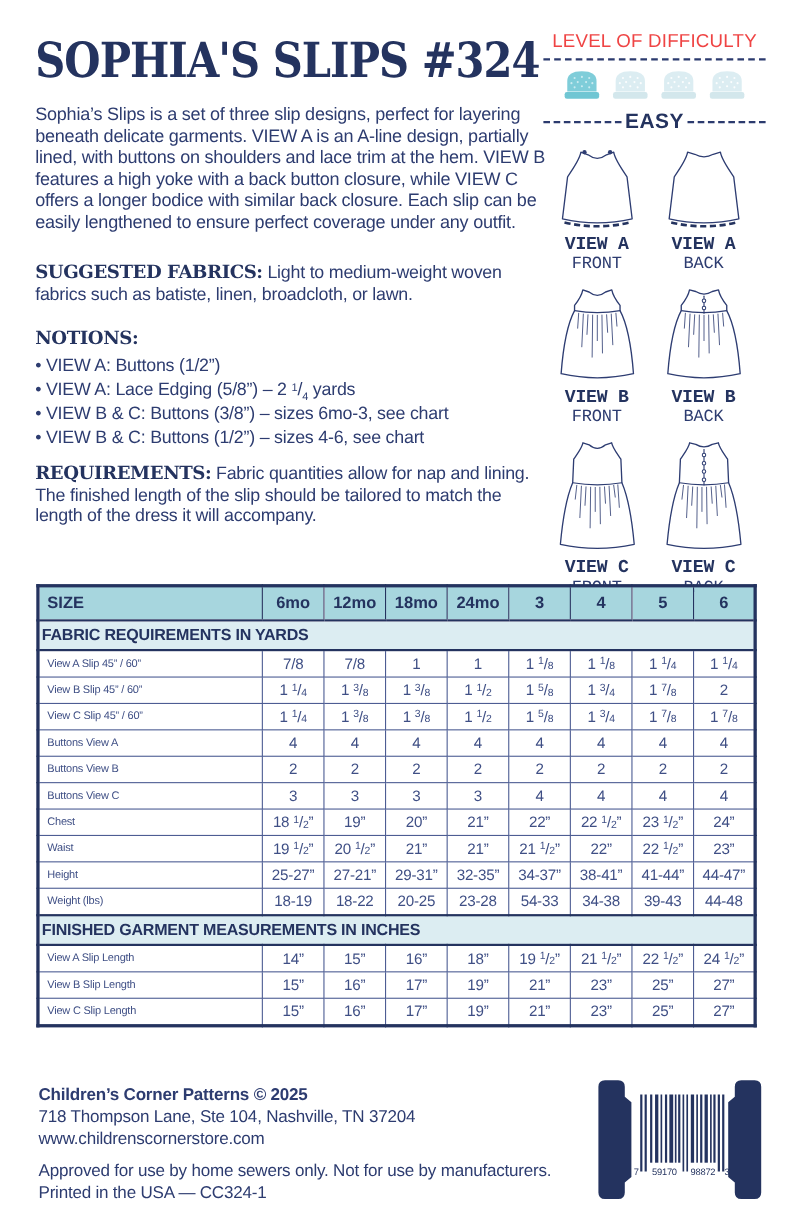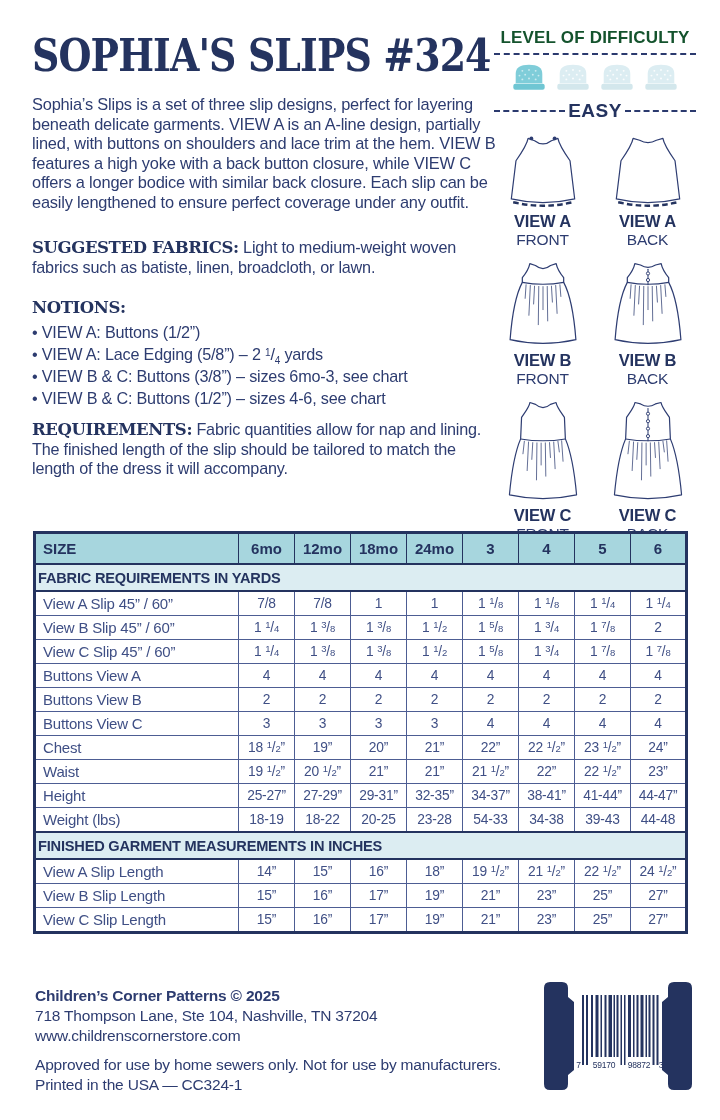--- a/index.html
+++ b/index.html
@@ -16,27 +16,27 @@
   .sect{position:absolute;left:32px;width:462px;font-size:16.2px;line-height:19.5px;letter-spacing:-0.2px;}
   .sect p{margin:0;}
   .fabrics{top:238px;}
   .notions{top:298px;}
   .notions ul{margin:4px 0 0 0;padding:0;list-style:none;}
   .notions li{margin:1px 0;line-height:21px;}
   .notions li::before{content:"• ";}
   .requirements{top:420px;}
   
   .diffcol{position:absolute;left:494px;top:28px;width:202px;}
-  .diff-title{text-align:center;font-weight:bold;font-size:17px;letter-spacing:.2px;color:#14532d;}
+  .diff-title{text-align:center;font-weight:normal;font-size:17px;letter-spacing:.2px;color:#ef4444;}
   .dash-line{border-top:2.2px dashed #2b3a6e;margin-top:5px;}
   .thimbles{display:flex;justify-content:center;gap:6px;margin-top:6px;}
   .easy-row{display:flex;align-items:center;gap:3px;margin-top:6px;}
   .easy-row .dash{flex:1;border-top:2.2px dashed #2b3a6e;}
   .easy{font-weight:bold;font-size:19px;letter-spacing:.5px;color:#24335f;}
-  .figrow{display:flex;justify-content:space-between;margin-top:8px;}
+  .figrow{display:flex;justify-content:flex-start;margin-top:8px;font-family:Liberation Mono, monospace;}
   figure.view{margin:0;width:97px;text-align:center;}
   figure.view svg{display:block;margin:0 auto;}
   figcaption .vname{display:block;font-weight:bold;font-size:16.5px;letter-spacing:-.2px;color:#24335f;}
   figcaption .vvar{display:block;font-size:15.5px;letter-spacing:-.2px;color:#2d3c70;}
   .dress{stroke:#2e3d72;fill:#ffffff;stroke-width:1.3;stroke-linejoin:round;stroke-linecap:round;}
   .seam,.gather{stroke:#2e3d72;fill:none;stroke-linecap:round;}
   .seam{stroke-width:1.1;}
   .gather{stroke-width:.8;}
   .lace{stroke:#24335f;fill:none;stroke-width:2.6;stroke-dasharray:6 3.5;}
   .btn{fill:#ffffff;stroke:#2e3d72;stroke-width:1;}
@@ -46,21 +46,21 @@
              table-layout:fixed;border:3px solid #24335f;}
   table.size td{border:1.4px solid #4d5d93;overflow:hidden;}
   tr.head td{background:#a7d6de;font-weight:bold;font-size:15px;color:#24335f;
              text-align:center;height:27px;border-bottom:2.6px solid #24335f;border-color:#24335f;}
   tr.head td.lbl{text-align:left;padding-left:7px;}
   tr.band td{background:#dcedf2;font-weight:bold;font-size:14.6px;color:#24335f;
              text-align:left;padding-left:2px;height:23px;letter-spacing:-.2px;
              border-top:2.4px solid #24335f;border-bottom:2.4px solid #24335f;}
   tr.band td.bandcell{border-left:2px solid #24335f;padding:0;}
   tr.data td{font-size:13.8px;text-align:center;color:#3f4f85;height:21px;letter-spacing:-.2px;}
-  tr.data td.lbl{text-align:left;padding-left:7px;font-size:15px;}
+  tr.data td.lbl{text-align:left;padding-left:7px;font-size:10px;}
   td sup{font-size:9.5px;vertical-align:.45em;line-height:0;}
   td sub{font-size:9.5px;vertical-align:-.05em;line-height:0;}
   .notions sup,.notions sub{font-size:10px;line-height:0;}
   .notions sup{vertical-align:.4em;}
   
   .footer{position:absolute;left:35px;top:986px;width:655px;font-size:15.5px;line-height:20px;letter-spacing:-.2px;}
   .footer .company{font-weight:bold;}
   .footer .approval{margin-top:9px;}
   .barcode{position:absolute;left:505px;top:-5px;}
   .spool{fill:#24335f;}
@@ -411,21 +411,21 @@
           <td>21”</td>
           <td>21”</td>
           <td>21 <sup>1</sup>/<sub>2</sub>”</td>
           <td>22”</td>
           <td>22 <sup>1</sup>/<sub>2</sub>”</td>
           <td>23”</td>
         </tr>
         <tr class="data">
           <td class="lbl">Height</td>
           <td>25-27”</td>
-          <td>27-29”</td>
+          <td>27-21”</td>
           <td>29-31”</td>
           <td>32-35”</td>
           <td>34-37”</td>
           <td>38-41”</td>
           <td>41-44”</td>
           <td>44-47”</td>
         </tr>
         <tr class="data">
           <td class="lbl">Weight (lbs)</td>
           <td>18-19</td>

